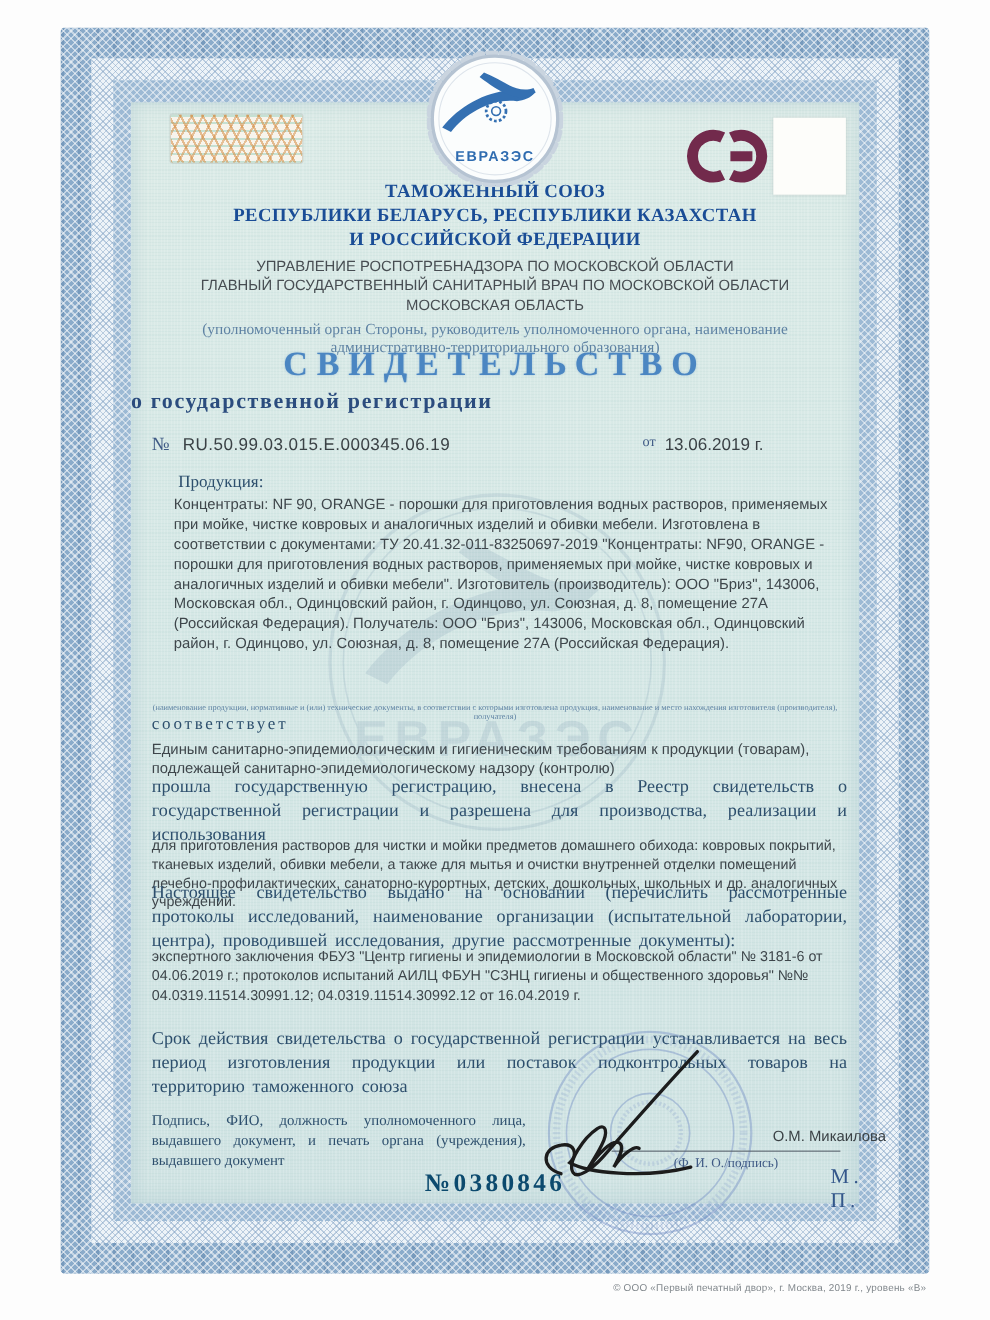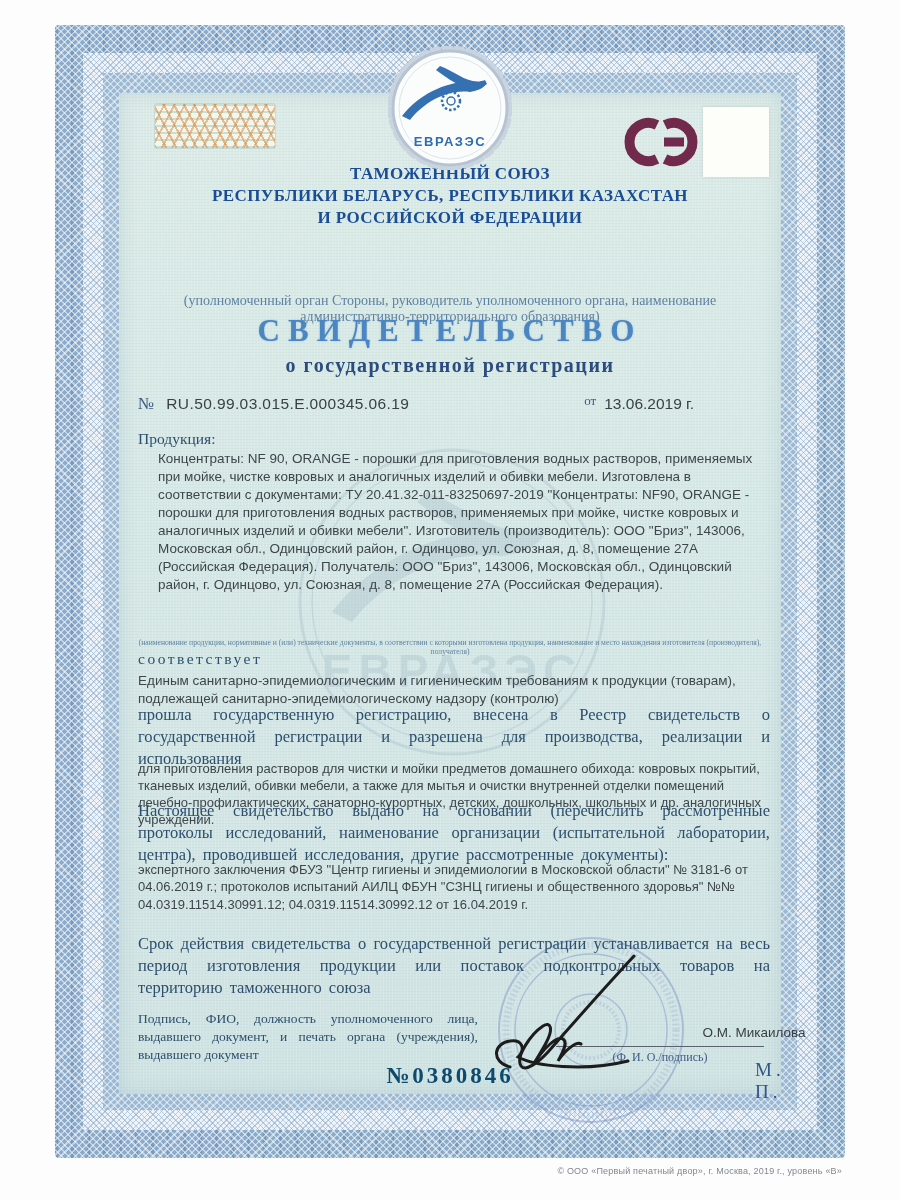--- a/index.html
+++ b/index.html
@@ -51,30 +51,30 @@
   .stamp{left:491px;top:930px;width:200px;height:200px;z-index:2;opacity:.4;}
   .signature{left:486px;top:950px;width:215px;height:125px;z-index:5;}
 
   
   .content{position:absolute;left:119px;top:93px;width:662px;height:1001px;z-index:3;}
 
   .hdr{left:0;top:70px;width:100%;text-align:center;color:#1a4d96;font-weight:bold;font-size:17px;line-height:1.3;letter-spacing:.4px;}
   .authority{left:0;top:140px;width:100%;text-align:center;color:#474d52;font-family:"Liberation Sans",sans-serif;font-size:13.5px;line-height:1.32;}
   .cap1{left:30px;top:200px;width:602px;text-align:center;color:#5e82a3;font-size:14px;}
   .title{left:0;top:220px;width:100%;text-align:center;color:#4b86c2;font-size:31px;font-weight:bold;letter-spacing:8px;text-shadow:0 0 2px rgba(75,134,194,.4);}
-  .subtitle{left:0;top:261px;width:100%;text-align:center;color:#2b4c7e;font-size:20px;font-weight:bold;letter-spacing:1.5px;}
+  .subtitle{left:0;top:261px;width:100%;color:#2b4c7e;font-size:20px;font-weight:bold;letter-spacing:1.5px;}
 
   .numrow{left:19px;top:300px;width:630px;}
   .numrow .no{color:#3f5a85;font-size:17px;}
   .numrow .num{font-family:"Liberation Sans",sans-serif;color:#3a4145;font-size:15.5px;letter-spacing:.4px;margin-left:12px;}
   .numrow .ot{color:#3f5a85;font-size:13px;margin-left:175px;vertical-align:4px;}
   .numrow .date{font-family:"Liberation Sans",sans-serif;color:#3a4145;font-size:15.5px;margin-left:8px;}
 
   .product{left:19px;top:337px;width:636px;}
-  .product .ph{color:#2d4f6d;font-size:15.5px;}
+  .product .ph{color:#2d4f6d;font-size:15.5px;margin-left:24px;}
   .product .pb{font-family:"Liberation Sans",sans-serif;color:#3e464b;font-size:13.5px;line-height:1.33;margin-top:2px;margin-left:20px;}
   .cap2{left:0;top:545px;width:662px;text-align:center;color:#5e82a3;font-size:7.6px;}
   .sootv{left:19px;top:557px;color:#2d4f6d;font-size:15.5px;letter-spacing:2.5px;}
   .compl{left:19px;top:579px;width:636px;font-family:"Liberation Sans",sans-serif;color:#3e464b;font-size:13.5px;line-height:1.3;}
   .bigserif{color:#2d4f6d;font-size:16.5px;line-height:1.33;text-align:justify;word-spacing:3px;}
   .reg{left:19px;top:611px;width:632px;}
   .usage{left:19px;top:667px;width:636px;font-family:"Liberation Sans",sans-serif;color:#3e464b;font-size:13px;line-height:1.32;}
   .basis{left:19px;top:707px;width:632px;}
   .docs{left:19px;top:768px;width:636px;font-family:"Liberation Sans",sans-serif;color:#3e464b;font-size:13px;line-height:1.34;}
   .validity{left:19px;top:840px;width:632px;}
@@ -139,20 +139,25 @@
     <path d="M24 117 C4 111 8 93 24 91 C36 89 40 99 32 107 C48 116 98 122 142 111"></path>
   </g>
 </svg>
 
 <div class="content">
   <div class="abs hdr">
     <div>ТАМОЖЕННЫЙ СОЮЗ</div>
     <div>РЕСПУБЛИКИ БЕЛАРУСЬ, РЕСПУБЛИКИ КАЗАХСТАН</div>
     <div>И РОССИЙСКОЙ ФЕДЕРАЦИИ</div>
   </div>
+  <div class="abs authority">
+    <div>УПРАВЛЕНИЕ РОСПОТРЕБНАДЗОРА ПО МОСКОВСКОЙ ОБЛАСТИ</div>
+    <div>ГЛАВНЫЙ ГОСУДАРСТВЕННЫЙ САНИТАРНЫЙ ВРАЧ ПО МОСКОВСКОЙ ОБЛАСТИ</div>
+    <div>МОСКОВСКАЯ ОБЛАСТЬ</div>
+  </div>
   <div class="abs cap1">(уполномоченный орган Стороны, руководитель уполномоченного органа, наименование административно-территориального образования)</div>
 
   <div class="abs title">СВИДЕТЕЛЬСТВО</div>
   <div class="abs subtitle">о государственной регистрации</div>
 
   <div class="abs numrow">
     <span class="no">№</span><span class="num">RU.50.99.03.015.E.000345.06.19</span><span class="ot">от</span><span class="date">13.06.2019 г.</span>
   </div>
 
   <div class="abs product">

